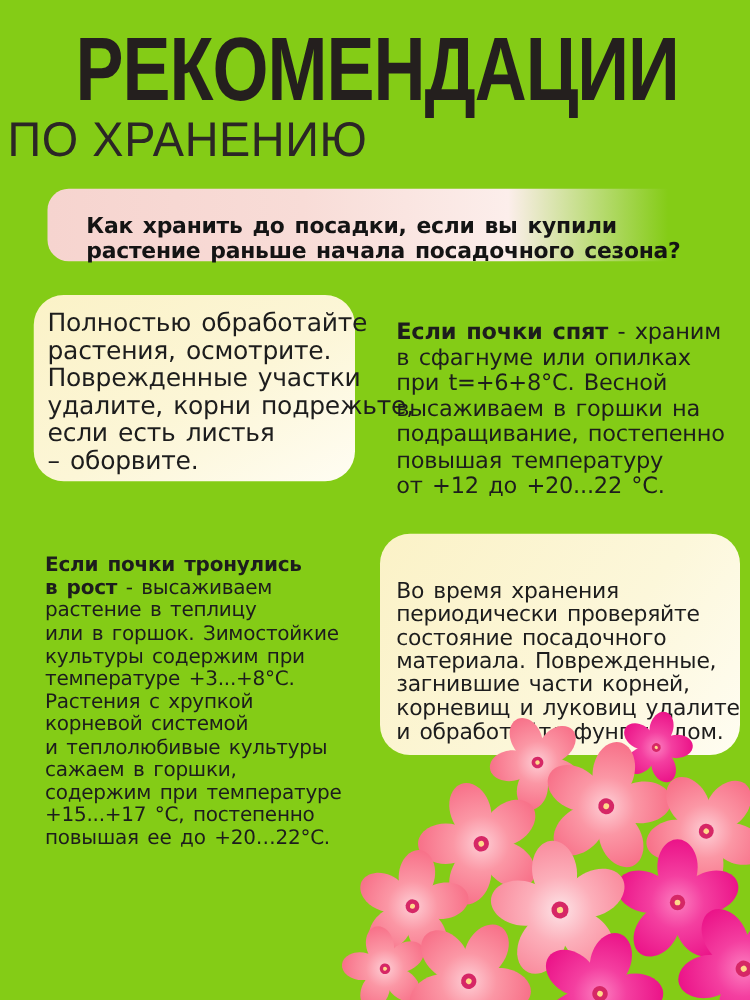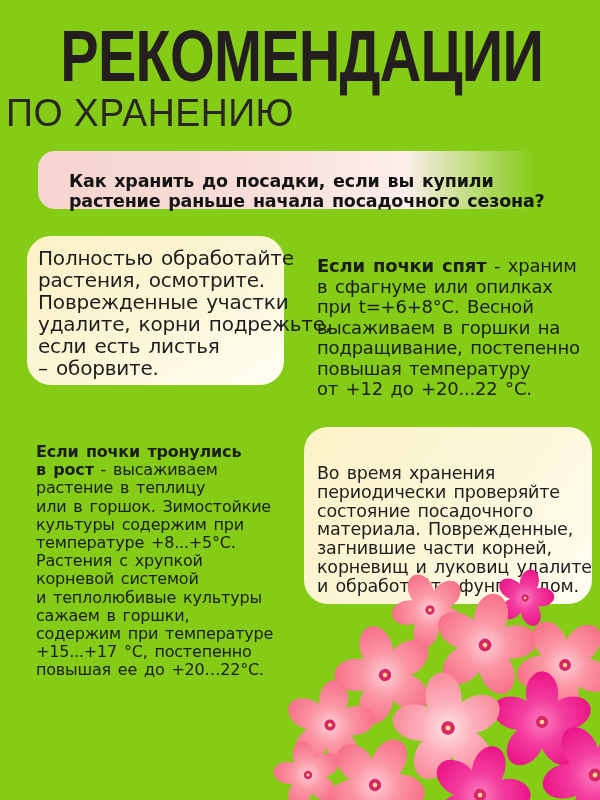--- a/index.html
+++ b/index.html
@@ -87,21 +87,21 @@
 высаживаем в горшки на
 подращивание, постепенно
 повышая температуру
 от +12 до +20...22 °С.</span></div>
 
   <div class="block-text text-growth"><span class="lead">Если почки тронулись
 в рост</span><span> - высаживаем
 растение в теплицу
 или в горшок. Зимостойкие
 культуры содержим при
-температуре +8...+5°С.
+температуре +3...+8°С.
 Растения с хрупкой
 корневой системой
 и теплолюбивые культуры
 сажаем в горшки,
 содержим при температуре
 +15...+17 °С, постепенно
 повышая ее до +20…22°С.</span></div>
 
   <div class="block-text text-check"><span>Во время хранения
 периодически проверяйте

